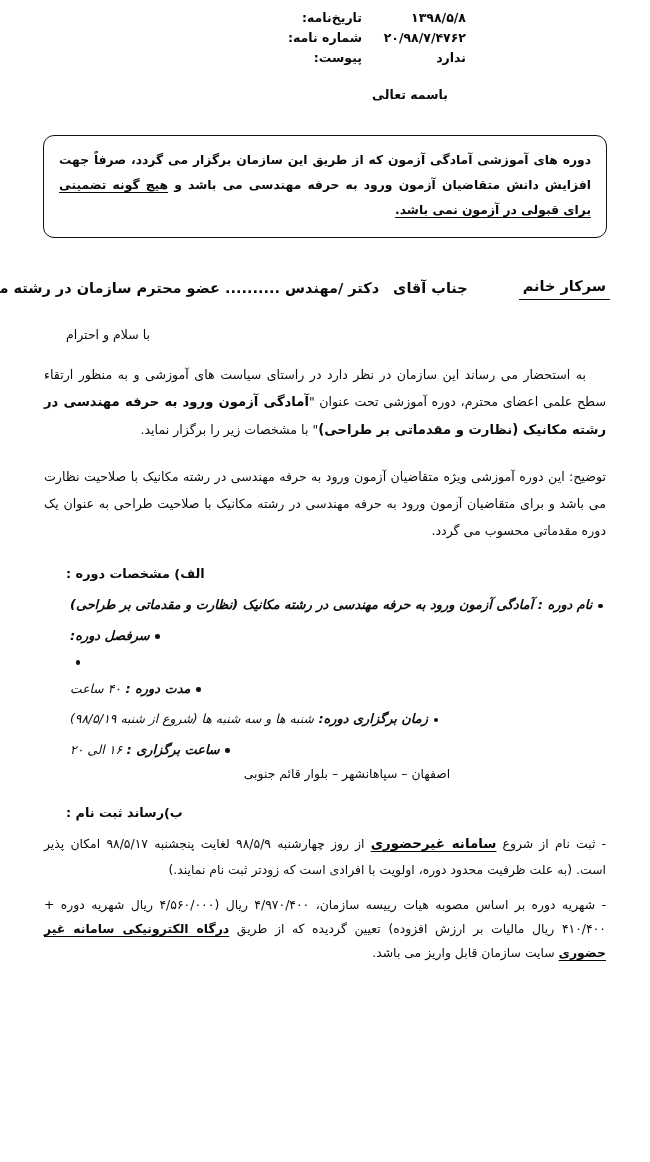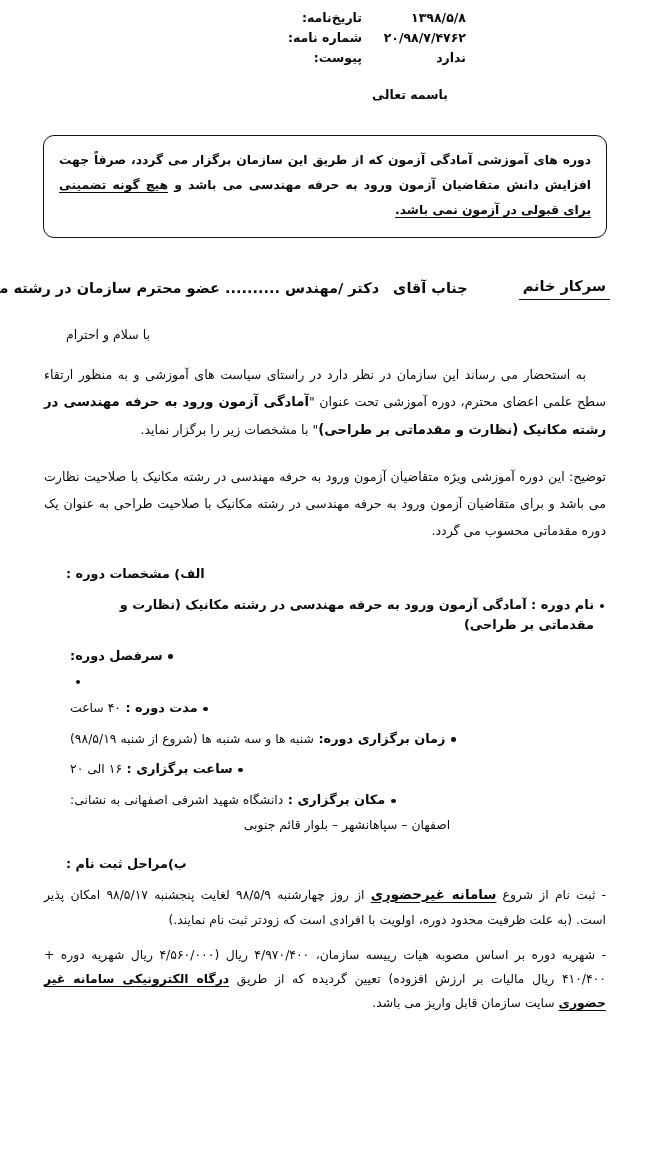--- a/index.html
+++ b/index.html
@@ -153,20 +153,21 @@
   }
   ul.course-list li {
     display: flex;
     flex-direction: row;
     justify-content: flex-end;
     align-items: baseline;
     font-size: 12.4px;
     line-height: 1.5;
     margin-bottom: 11px;
     padding-left: 30px;
+    font-style: italic;
   }
   ul.course-list li .bullet {
     flex: 0 0 auto;
     width: 16px;
     text-align: center;
     font-size: 11px;
     line-height: 1;
     position: relative;
     top: -1px;
   }
@@ -272,28 +273,24 @@
       <span class="li-text"><span class="li-key">مدت دوره : </span><span>۴۰ ساعت</span></span>
     </li>
     <li>
       <span class="bullet"></span>
       <span class="li-text"><span class="li-key">زمان برگزاری دوره: </span><span>شنبه ها و سه شنبه ها (شروع از شنبه ۹۸/۵/۱۹)</span></span>
     </li>
     <li>
       <span class="bullet"></span>
       <span class="li-text"><span class="li-key">ساعت برگزاری : </span><span>۱۶ الی ۲۰</span></span>
     </li>
-    <li>
-      <span class="bullet"></span>
-      <span class="li-text"><span class="li-key">مکان برگزاری : </span><span>دانشگاه شهید اشرفی اصفهانی به نشانی:</span></span>
-    </li>
   </ul>
   <div class="sub-line">اصفهان – سپاهانشهر – بلوار قائم جنوبی</div>
 
-  <div class="section-head b-head">ب)مراحل ثبت نام :</div>
+  <div class="section-head b-head">ب)رساند ثبت نام :</div>
 
   <div class="reg-para">
     <span>- ثبت نام از شروع </span><span class="hl">سامانه غیرحضوری</span><span> از روز چهارشنبه ۹۸/۵/۹ لغایت پنجشنبه ۹۸/۵/۱۷ امکان پذیر است. (به علت ظرفیت محدود دوره، اولویت با افرادی است که زودتر ثبت نام نمایند.)</span>
   </div>
 
   <div class="reg-para">
     <span>- شهریه دوره بر اساس مصوبه هیات رییسه سازمان، ۴/۹۷۰/۴۰۰ ریال (۴/۵۶۰/۰۰۰ ریال شهریه دوره + ۴۱۰/۴۰۰ ریال مالیات بر ارزش افزوده) تعیین گردیده که از طریق </span><span class="hl2">درگاه الکترونیکی سامانه غیر حضوری</span><span> سایت سازمان قابل واریز می باشد.</span>
   </div>
 
 </div>

